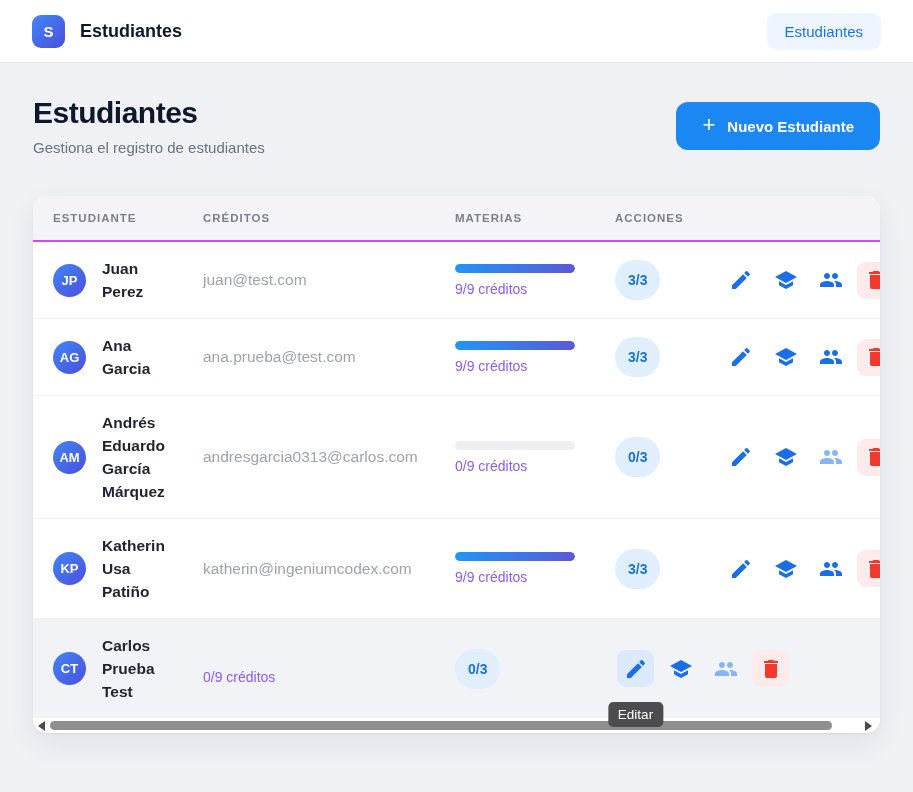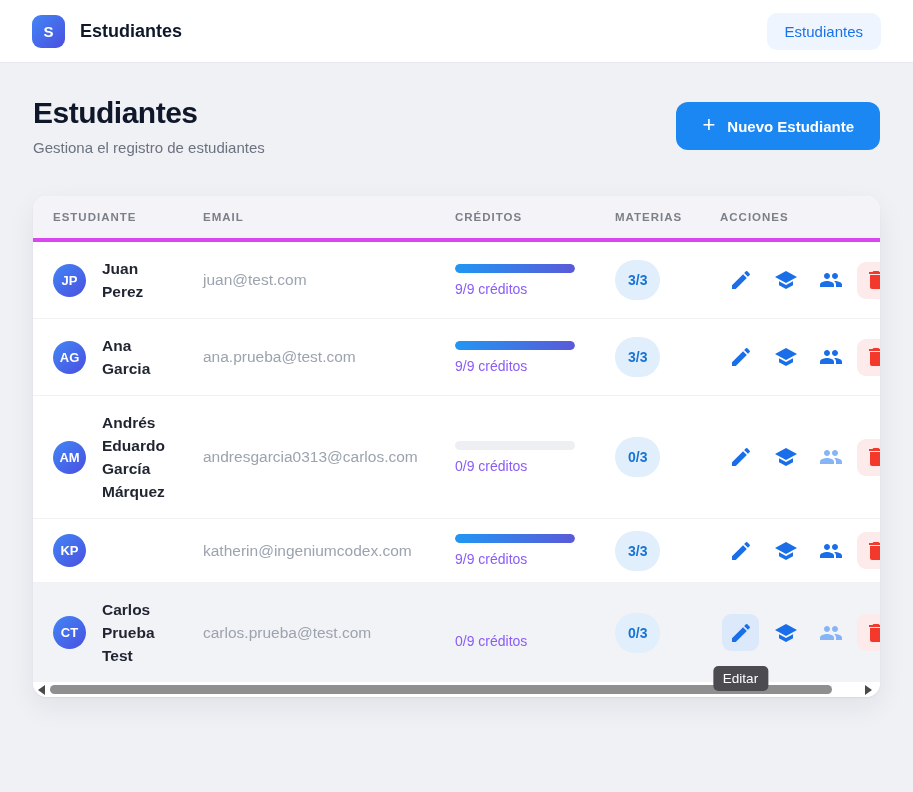--- a/index.html
+++ b/index.html
@@ -44,21 +44,21 @@
     margin-top:40px; background:#fff; border-radius:14px; overflow:hidden;
     box-shadow:0 1px 2px rgba(15,23,42,.06), 0 10px 28px rgba(15,23,42,.07);
     width:847px;
   }
   .grid-row {
     display:grid;
     grid-template-columns:170px 252px 160px 105px 170px;
     align-items:center;
     width:857px; 
   }
-  .thead { background:#f4f4f8; height:46px; border-bottom:4px solid #d946ef; }
+  .thead { background:#f4f4f8; height:46px; border-bottom:2px solid #d946ef; }
   .th {
     font-size:11.5px; font-weight:700; color:#7b7f88;
     letter-spacing:1px; text-transform:uppercase;
   }
   .th:first-child { padding-left:20px; }
   .tr { border-bottom:1px solid #f1f1f4; background:#fff; }
   .tr:last-child { border-bottom:none; }
   .tr.hovered { background:#f2f3f6; }
   .td { font-size:15px; }
   
@@ -139,21 +139,20 @@
     <button class="btn-new">
       <span class="plus">+</span>
       <span>Nuevo Estudiante</span>
     </button>
   </div>
 
   <section class="card">
 
     <div class="grid-row thead">
       <div class="th">ESTUDIANTE</div>
-      <div class="th">EMAIL</div>
       <div class="th">CRÉDITOS</div>
       <div class="th">MATERIAS</div>
       <div class="th">ACCIONES</div>
     </div>
 
     <div id="tbody">
   <div class="grid-row tr">
     <div class="td cell-student">
       <div class="avatar">JP</div>
       <div class="name">Juan Perez</div>
@@ -293,20 +292,21 @@
                   <path d="M6 19c0 1.1.9 2 2 2h8c1.1 0 2-.9 2-2V7H6v12zM19 4h-3.5l-1-1h-5l-1 1H5v2h14V4z"></path>
                 </svg>
         </span>
       </button>
     </div>
   </div>
 
   <div class="grid-row tr">
     <div class="td cell-student">
       <div class="avatar">KP</div>
+      <div class="name">Katherin Usa Patiño</div>
     </div>
     <div class="td email">katherin@ingeniumcodex.com</div>
     <div class="td">
       <div class="bar">
         <div class="bar-fill" style="width: 100%;"></div>
       </div>
       <div class="credits-text">9/9 créditos</div>
     </div>
     <div class="td">
       <span class="badge">3/3</span>
@@ -342,21 +342,20 @@
         </span>
       </button>
     </div>
   </div>
 
   <div class="grid-row tr hovered">
     <div class="td cell-student">
       <div class="avatar">CT</div>
       <div class="name">Carlos Prueba Test</div>
     </div>
-    <div class="td email">carlos.prueba@test.com</div>
     <div class="td">
       <div class="bar" style="visibility: hidden;">
         <div class="bar-fill" style="width: 0%;"></div>
       </div>
       <div class="credits-text">0/9 créditos</div>
     </div>
     <div class="td">
       <span class="badge">0/3</span>
     </div>
     <div class="td cell-actions">

